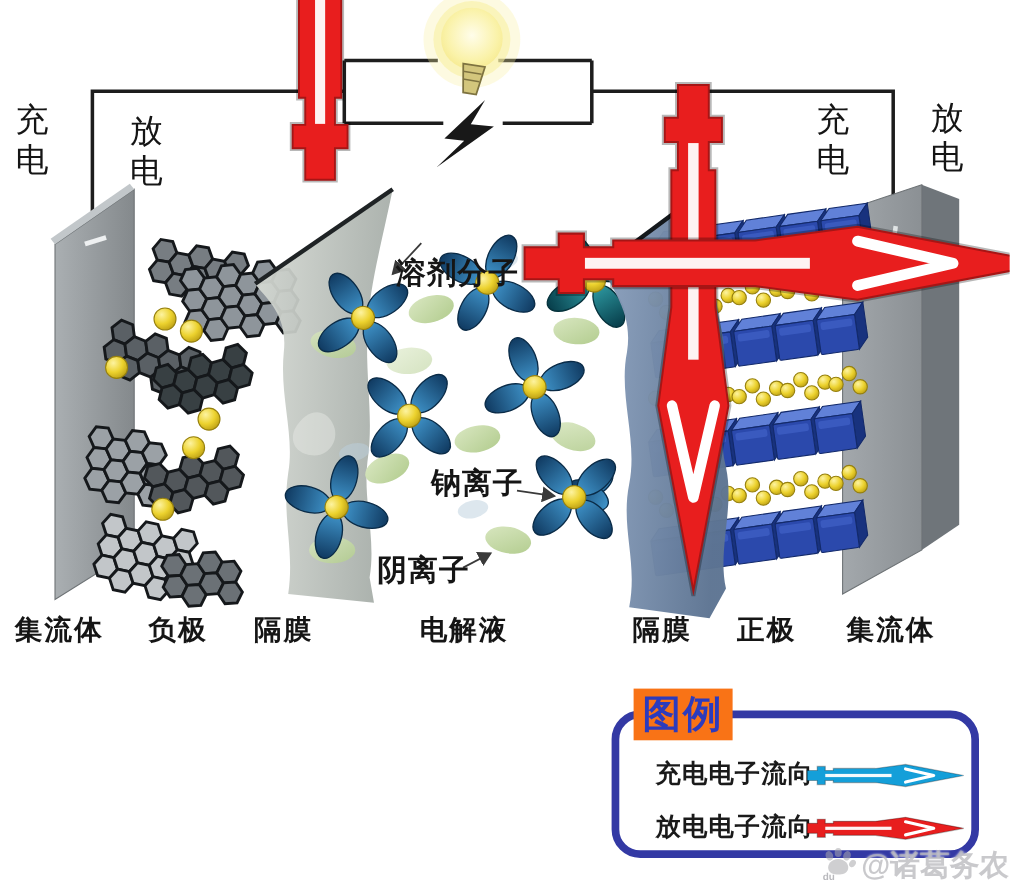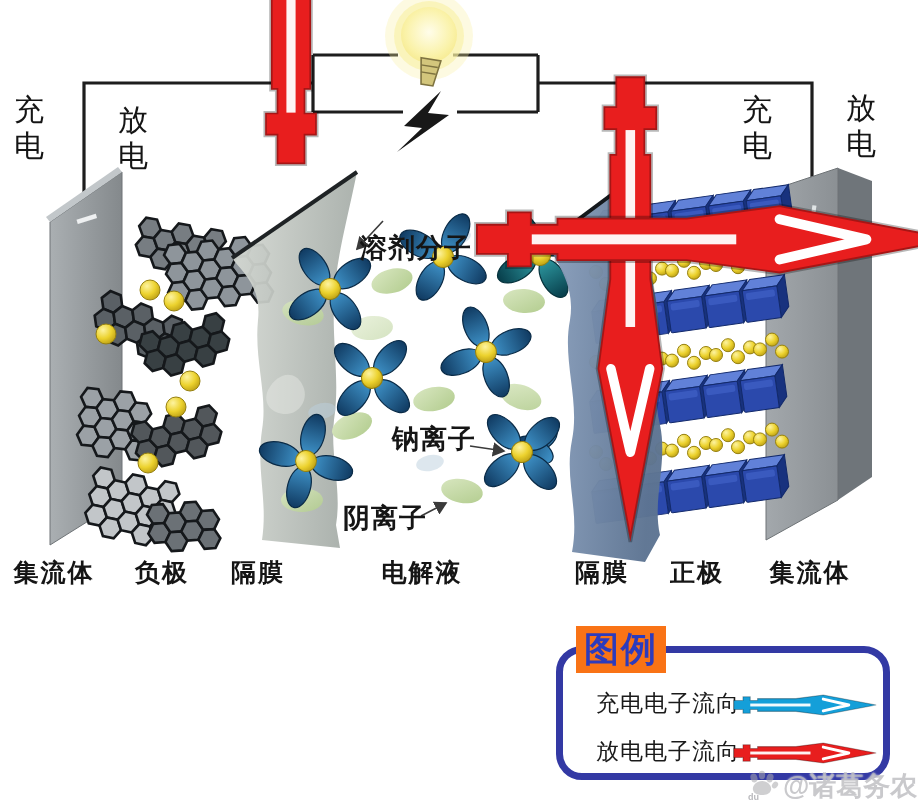--- a/index.html
+++ b/index.html
@@ -9,21 +9,21 @@
   .lbl{position:absolute;font-weight:700;color:#151515;white-space:nowrap;}
   .vlabel{width:34px;white-space:normal;word-break:break-all;line-height:36px;
           font-size:30px;font-weight:400;text-align:center;}
   .bottom-lbl{font-size:25px;font-weight:700;transform:translateX(-50%);letter-spacing:2px;}
   .anno{font-size:27px;font-weight:700;letter-spacing:1px;}
   
   #legend-box{position:absolute;left:556px;top:646px;width:320px;height:120px;
               border:7px solid #3339a4;border-radius:26px;background:#fff;}
   #legend-title{position:absolute;left:576px;top:626px;font-size:35px;font-weight:800;
                 color:#2c3bbd;background:#f97316;padding:0 8px;letter-spacing:2px;}
-  .legend-row-label{position:absolute;font-size:23px;font-weight:400;color:#1a1a1a;letter-spacing:1px;}
+  .legend-row-label{position:absolute;font-size:23px;font-weight:700;color:#1a1a1a;letter-spacing:1px;}
   .legend-dart{position:absolute;}
   
   #watermark{position:absolute;left:746px;top:746px;display:flex;align-items:center;gap:3px;
              color:rgba(168,168,172,0.62);font-size:27px;font-weight:700;
              text-shadow:0 0 2px rgba(255,255,255,.9);z-index:5;margin-top:22px;}
 </style>
 </head>
 <body>
 
 <div id="stage">

